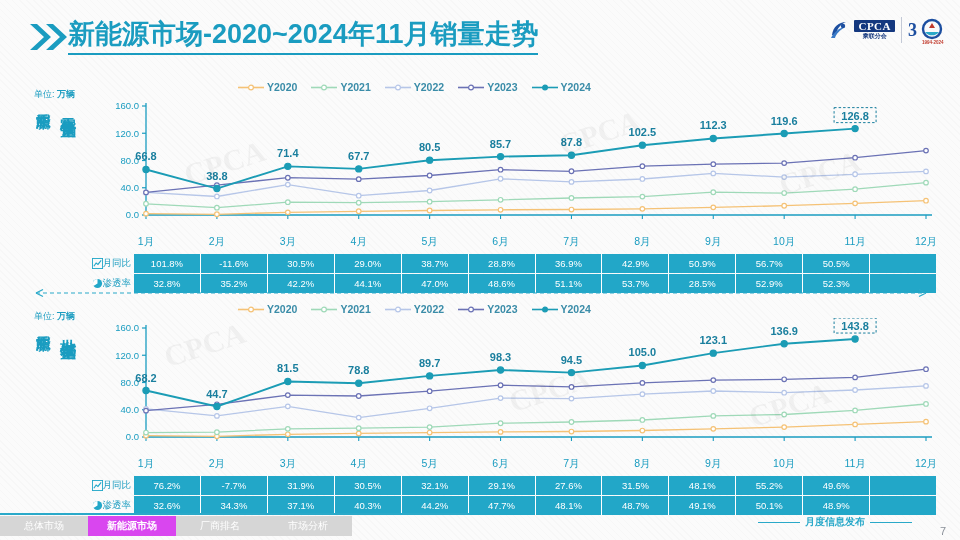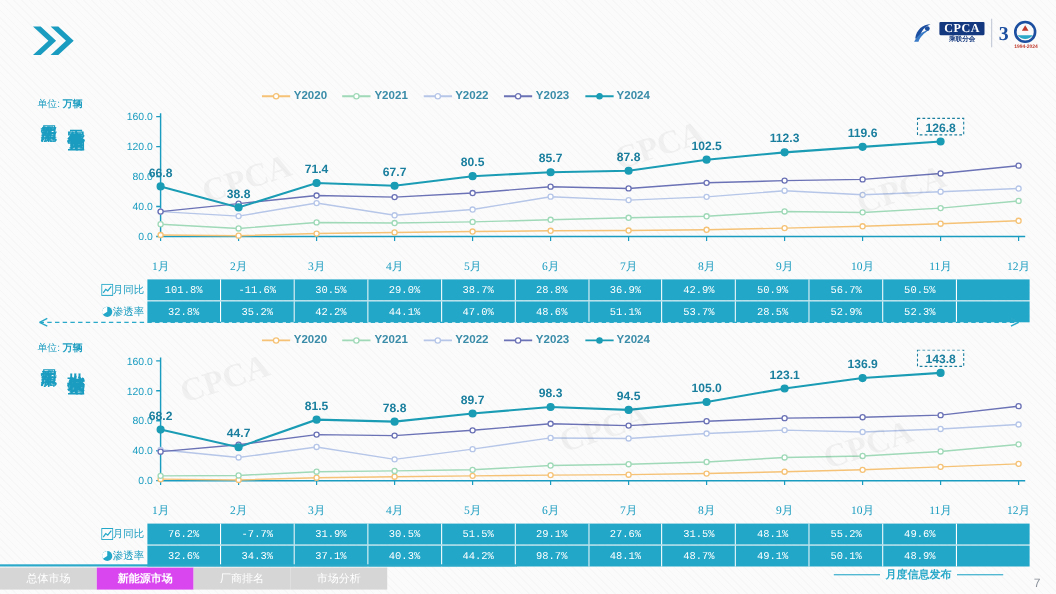--- a/index.html
+++ b/index.html
@@ -62,33 +62,33 @@
   .lg{display:flex;align-items:center;gap:3px;font-size:10.5px;color:#3a8ca8;}
   .lg-ln{width:26px;height:9px;display:block;}
   .plot{position:absolute;left:0;top:18px;width:848px;height:137px;}
   .watermark{
     position:absolute;color:rgba(0,0,0,0.045);font-size:30px;font-weight:bold;
     transform:rotate(-18deg);pointer-events:none;user-select:none;
     font-family:"Liberation Serif",serif;
   }
   .xlabels{
     position:absolute;left:62px;width:848px;height:16px;
-    font-size:10.5px;color:#1a9cc0;font-family:Liberation Serif, serif;
+    font-size:10.5px;color:#1a9cc0;
   }
   .xlabels span{position:absolute;transform:translateX(-50%);white-space:nowrap;}
 
   
   .tbl{position:absolute;left:62px;width:848px;}
   .trow{display:flex;height:19px;margin-bottom:1px;}
   .tlabel{
     width:46px;min-width:46px;display:flex;align-items:center;gap:0;
     font-size:9.5px;color:#1a9cc0;justify-content:flex-end;padding-right:3px;
     box-sizing:border-box;
   }
-  .tcells{flex:1;display:flex;font-family:Liberation Mono, monospace;}
+  .tcells{flex:1;display:flex;}
   .tcell{
     flex:1;background:#22a7c8;color:#ffffff;font-size:9.5px;
     display:flex;align-items:center;justify-content:center;
     border-right:1px solid #ffffff;box-sizing:border-box;
   }
   .tcell:last-child{border-right:none;}
   .tcell.empty{color:transparent;}
   .rowicon{width:11px;height:11px;display:block;}
 
   
@@ -111,20 +111,23 @@
 </head>
 <body>
 
 <div class="bg-texture"></div>
 
 <div class="header">
   <svg class="chev" viewBox="0 0 40 30">
     <path d="M2,2 L16,15 L2,28 L9,28 L23,15 L9,2 Z" fill="#1a9cc0"></path>
     <path d="M18,2 L32,15 L18,28 L25,28 L39,15 L25,2 Z" fill="#1a9cc0"></path>
   </svg>
+  <div class="title-wrap">
+    <span class="title">新能源市场-2020~2024年11月销量走势</span>
+  </div>
 
   <div class="logo">
     <div class="logo-cpca">
       <svg class="cpca-mark" viewBox="0 0 22 22">
         <path d="M4,16 C5,8 11,3 18,3 C13,5 9,9 8,16 Z" fill="#1d4fa0"></path>
         <path d="M3,19 C6,13 11,9 17,8 C12,11 8,15 7,19 Z" fill="#3a7bc8"></path>
         <circle cx="15" cy="7" r="2.2" fill="#1d4fa0"></circle>
       </svg>
       <div>
         <div class="cpca-box">CPCA</div>
@@ -545,21 +548,21 @@
             <rect x="0.5" y="0.5" width="11" height="11" fill="none" stroke="#22a7c8" stroke-width="1"></rect>
             <path d="M2,9 L4.5,5.5 L6.5,7 L10,2.5" fill="none" stroke="#22a7c8" stroke-width="1.2"></path>
           </svg>
           <span>月同比</span>
         </div>
         <div class="tcells">
           <div class="tcell">76.2%</div>
           <div class="tcell">-7.7%</div>
           <div class="tcell">31.9%</div>
           <div class="tcell">30.5%</div>
-          <div class="tcell">51.5%</div>
+          <div class="tcell">32.1%</div>
           <div class="tcell">29.1%</div>
           <div class="tcell">27.6%</div>
           <div class="tcell">31.5%</div>
           <div class="tcell">48.1%</div>
           <div class="tcell">55.2%</div>
           <div class="tcell">49.6%</div>
           <div class="tcell empty"></div>
         </div>
       </div>
       <div class="trow">
@@ -569,21 +572,21 @@
             <path d="M6,6 L6,1 A5,5 0 0,0 1.6,8.6 Z" fill="#ffffff"></path>
           </svg>
           <span>渗透率</span>
         </div>
         <div class="tcells">
           <div class="tcell">32.6%</div>
           <div class="tcell">34.3%</div>
           <div class="tcell">37.1%</div>
           <div class="tcell">40.3%</div>
           <div class="tcell">44.2%</div>
-          <div class="tcell">98.7%</div>
+          <div class="tcell">47.7%</div>
           <div class="tcell">48.1%</div>
           <div class="tcell">48.7%</div>
           <div class="tcell">49.1%</div>
           <div class="tcell">50.1%</div>
           <div class="tcell">48.9%</div>
           <div class="tcell empty"></div>
         </div>
       </div>
     </div>
 </div>

